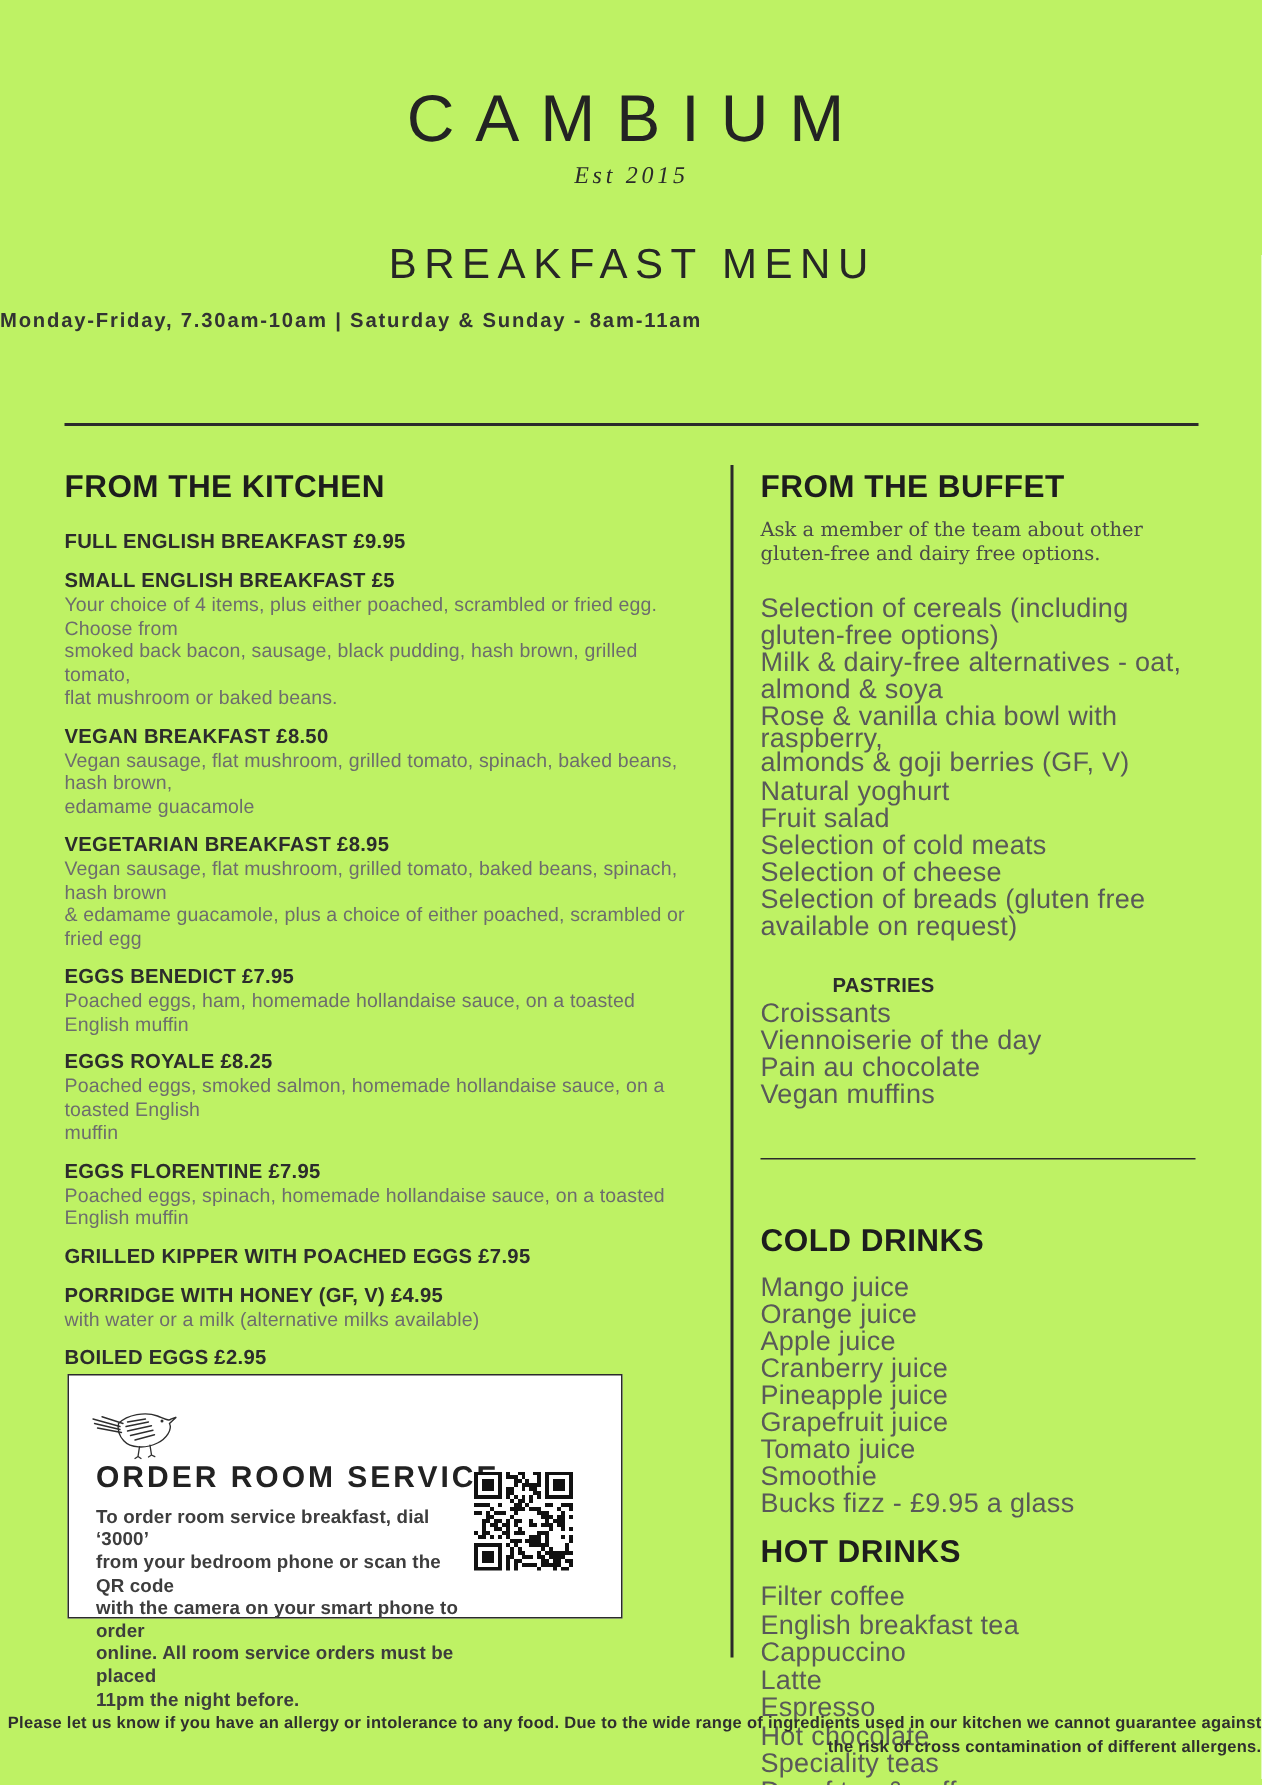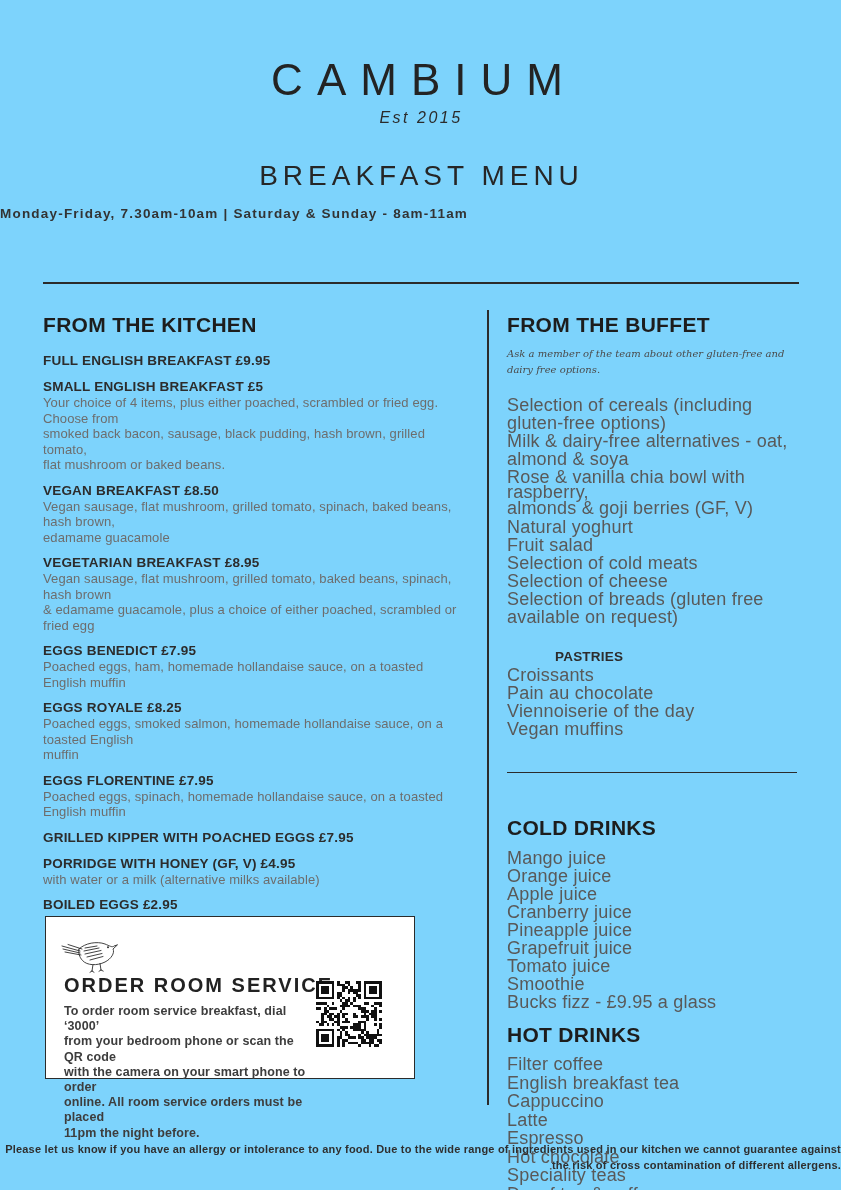--- a/index.html
+++ b/index.html
@@ -1,43 +1,43 @@
 <!DOCTYPE html>
 <html><head>
 <meta charset="utf-8">
 <style>
   html,body{margin:0;padding:0;background:#fff;}
   .page{
-    position:relative;width:841px;height:1190px;margin:0 auto;background:#7dd3fc;
+    position:relative;width:841px;height:1190px;margin:0 auto;background:#bef264;
     font-family:"Liberation Sans",sans-serif;color:#2b2b2b;overflow:hidden;
   }
   
   .brand{position:absolute;top:57px;left:0;right:0;text-align:center;
     font-size:44px;line-height:46px;font-weight:400;letter-spacing:14px;margin-left:7px;color:#232323;}
   .est{position:absolute;top:109px;left:0;right:0;text-align:center;
-    font-family:Liberation Sans, sans-serif;font-style:italic;
+    font-family:Liberation Serif, serif;font-style:italic;
     font-size:16px;letter-spacing:2.5px;margin-left:1px;color:#2b2b2b;}
   .menu-title{position:absolute;top:160px;left:0;right:0;text-align:center;
     font-size:28px;line-height:32px;font-weight:400;letter-spacing:5px;margin-left:2px;color:#262626;}
   .schedule{position:absolute;top:206px;left:0;right:0;text-align:left;
     font-size:13.5px;font-weight:600;letter-spacing:1.2px;color:#333;}
   .hr-top{position:absolute;top:282px;left:43px;width:756px;height:1.5px;background:#2b2b2b;}
   
   .col-left{position:absolute;left:43px;top:312px;width:418px;}
   .col-right{position:absolute;left:507px;top:312px;width:294px;}
   .divider-v{position:absolute;left:487px;top:310px;width:1.5px;height:795px;background:#2b2b2b;}
   .sec-heading{font-size:21px;line-height:26px;font-weight:700;letter-spacing:.3px;color:#1d1d1d;margin:0 0 14px 0;}
   
   .k-item{margin:0 0 9px 0;}
   .k-item.mt8{margin-top:8px;}
   .k-title{font-size:13.5px;line-height:17px;font-weight:700;letter-spacing:.2px;color:#2c2c2c;}
   .k-desc{font-size:13px;line-height:15.5px;color:#6d6d6d;white-space:pre-line;letter-spacing:.1px;}
   
-  .buffet-note{font-family:"DejaVu Serif","Liberation Serif",serif;font-style:italic;
-    font-size:10px;line-height:16px;color:#4a4a4a;margin:0 0 18px 0;}
+  .buffet-note{font-family:"DejaVu Serif","Liberation Serif",serif;
+    font-size:13px;line-height:16px;color:#4a4a4a;margin:0 0 18px 0;}
   ul.plain{list-style:none;margin:0;padding:0;}
   ul.plain li{font-size:18px;line-height:18px;color:#595959;letter-spacing:.2px;white-space:pre-line;}
   ul.plain.lh185 li{line-height:18.5px;}
   .sub-heading{font-size:13.5px;line-height:18px;font-weight:700;color:#2c2c2c;letter-spacing:.2px;margin:22px 0 0 0;padding-left:48px;}
   .divider-h2{width:290px;height:1.5px;background:#2b2b2b;margin-top:34px;}
   .drinks-heading{font-size:21px;line-height:26px;font-weight:700;letter-spacing:.3px;color:#1d1d1d;margin:42px 0 8px 0;}
   .drinks-heading.hot{margin:11px 0 7px 0;}
   
   .rs-box{position:absolute;left:45px;top:916px;width:370px;height:163px;border:1.5px solid #2b2b2b;box-sizing:border-box;background:#fff;}
   .rs-bird{position:absolute;left:13px;top:18px;width:60px;height:40px;}
@@ -119,22 +119,22 @@
       <li>Natural yoghurt</li>
       <li>Fruit salad</li>
       <li>Selection of cold meats</li>
       <li>Selection of cheese</li>
       <li>Selection of breads (gluten free available on request)</li>
     </ul>
 
     <div class="sub-heading">PASTRIES</div>
     <ul class="plain">
       <li>Croissants</li>
+      <li>Viennoiserie of the day</li>
       <li>Pain au chocolate</li>
-      <li>Viennoiserie of the day</li>
       <li>Vegan muffins</li>
     </ul>
 
     <div class="divider-h2"></div>
 
     <h2 class="drinks-heading">COLD DRINKS</h2>
     <ul class="plain">
       <li>Mango juice</li>
       <li>Orange juice</li>
       <li>Apple juice</li>

